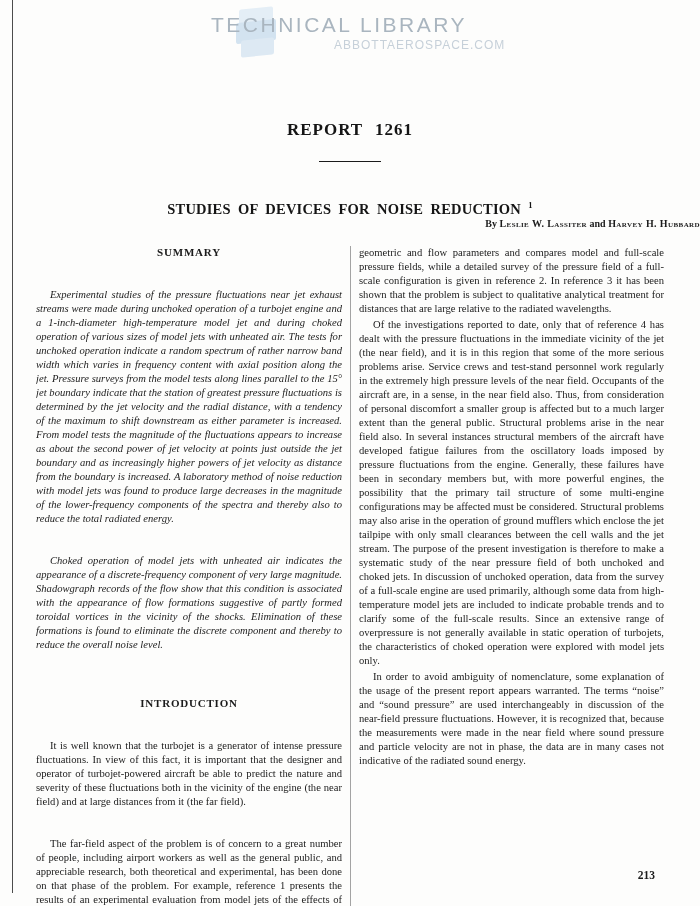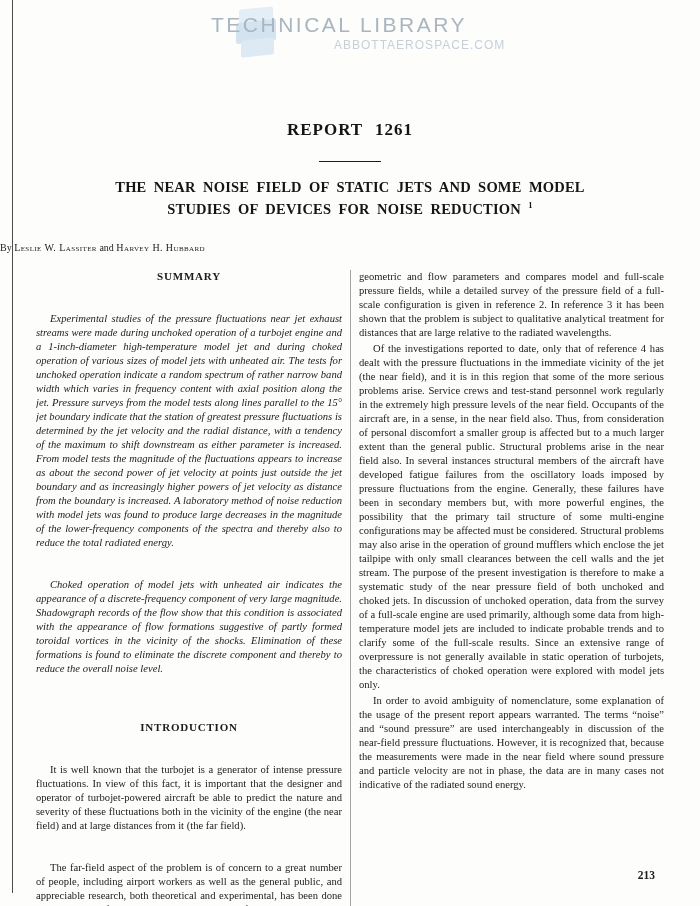--- a/index.html
+++ b/index.html
@@ -65,22 +65,22 @@
   }
   .report-title {
     margin: 0; text-align: center;
     font-size: 14.5px; font-weight: bold;
     line-height: 17.5px;
     letter-spacing: 0.2px; word-spacing: 3.5px;
     color: #151515;
   }
   .report-title sup { font-size: 8.5px; }
   .byline {
-    margin-top: 24px; text-align: left;
-    font-size: 10px; color: #1b1b1b;
+    margin-top: 0; text-align: right;
+    font-size: 10px; color: #1b1b1b; font-weight: bold;
   }
   .byline .sc { font-variant: small-caps; letter-spacing: 0.4px; }
 
   
   .columns {
     display: flex;
     margin: 17px 36px 0;
     min-height: 620px;
   }
   .col { width: 50%; overflow: hidden; gap: 26px; }
@@ -133,21 +133,21 @@
   <div class="wm-library">TECHNICAL LIBRARY</div>
   <div class="wm-site">ABBOTTAEROSPACE.COM</div>
 
   <div class="content">
 
     <h1 class="report-number">REPORT 1261</h1>
 
     <div class="title-rule"></div>
 
     <h2 class="report-title">
-      <span>THE NEAR NOISE FIELD OF STATIC JETS AND SOME MODEL</span><br>
+      <br>
       <span>STUDIES OF DEVICES FOR NOISE REDUCTION</span>&nbsp;<sup>1</sup>
     </h2>
 
     <div class="byline">
       <span>By</span>
       <span class="sc">Leslie W. Lassiter</span>
       <span>and</span>
       <span class="sc">Harvey H. Hubbard</span>
     </div>
 

